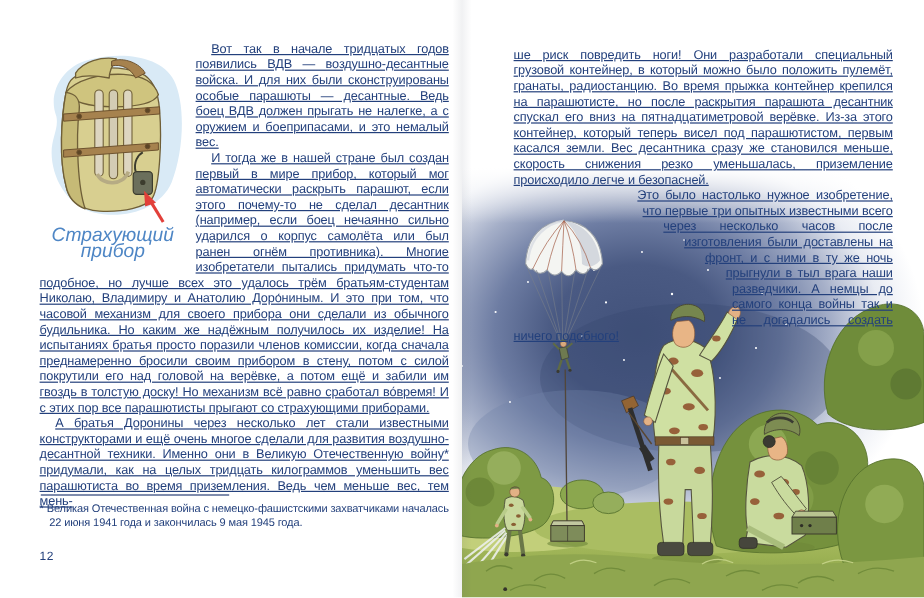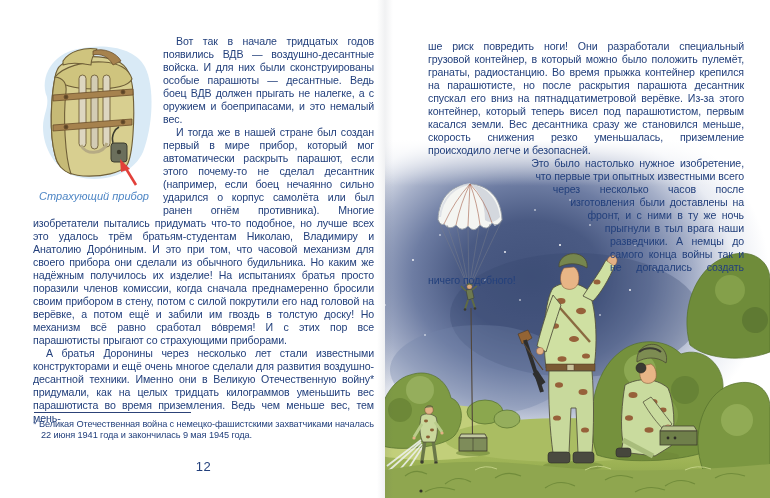--- a/index.html
+++ b/index.html
@@ -18,50 +18,50 @@
   .page.left{left:0;}
   .page.right{left:385px;}
 
   
   .bodytext{
     color:#23407c;
     font-size:10.6px;line-height:13px;
     text-align:justify;
     letter-spacing:-0.1px;
   }
-  .para{margin:0;}
+  .para{margin:0;text-decoration:underline;}
   .para.indent{text-indent:13px;}
 
   .lp-text{position:absolute;left:33px;top:35px;width:341px;}
   .rp-text{position:absolute;left:43px;top:40px;width:316px;z-index:2;}
 
   .pack-float{
     float:left;width:122px;margin:2px 8px 14px 0;padding:0;
   }
   .pack-float svg{display:block;}
   .caption{
     margin-top:3px;text-align:center;
-    font-style:italic;font-size:11px;line-height:13px;
+    font-style:italic;font-size:16px;line-height:13px;
     color:#4e86c5;letter-spacing:0;
   }
 
   .wrap-spacer{
     float:left;width:182px;height:92px;margin-top:13px;
     shape-outside:polygon(0 0, 40% 0, 100% 78%, 100% 100%, 0 100%);
   }
 
   .footnote{position:absolute;left:33px;top:412px;width:341px;}
   .fn-rule{width:157px;height:0;border-top:1.4px solid #2c4277;margin:0 0 6px 1px;}
   .fn-text{
     margin:0;color:#23407c;font-size:9.2px;line-height:11.4px;
     text-align:justify;padding-left:8px;text-indent:-8px;letter-spacing:-0.1px;
   }
   .pagenum{
-    position:absolute;left:33px;top:459px;width:341px;text-align:center;
-    color:#23407c;font-size:13px;letter-spacing:0.5px;
+    position:absolute;left:33px;top:459px;width:341px;
+    color:#23407c;font-size:10px;letter-spacing:0.5px;
   }
 
   .scene{position:absolute;left:0;top:140px;width:385px;height:358px;z-index:1;}
 </style>
 </head>
 <body>
 
 <div class="spread">
   <div class="gutter"></div>
 

